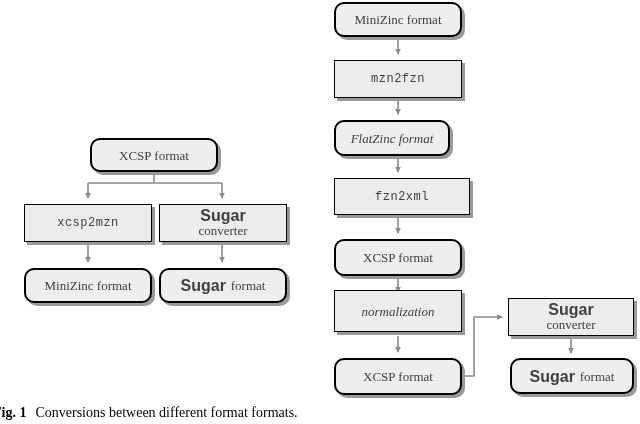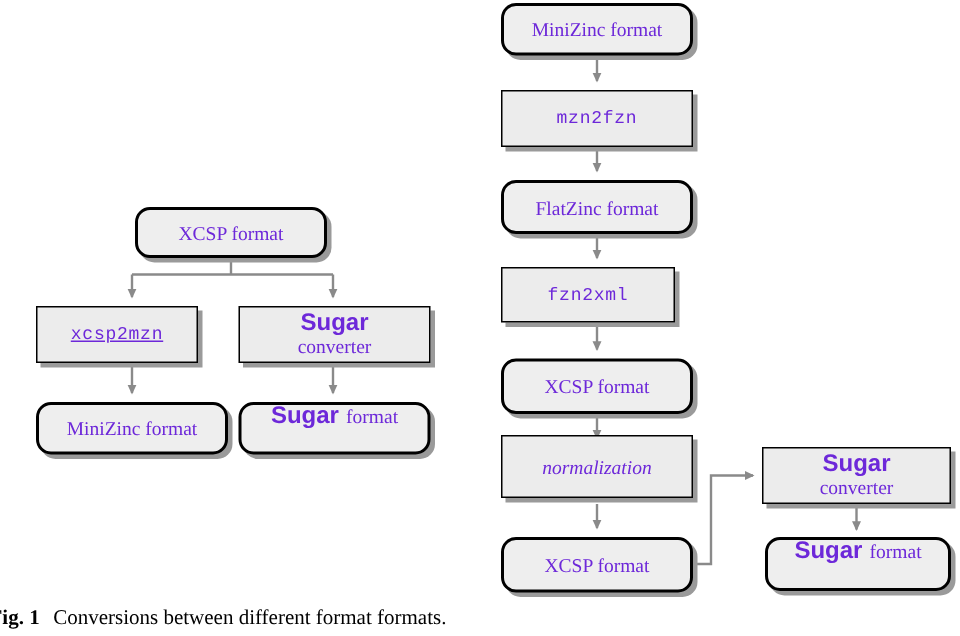--- a/index.html
+++ b/index.html
@@ -1,21 +1,21 @@
 <!DOCTYPE html>
 <html><head>
 <meta charset="utf-8">
 <style>
   html,body{margin:0;padding:0;background:#fff;}
   body{overflow:hidden;}
   #stage{position:relative;width:640px;height:424px;background:#ffffff;
          font-family:"Liberation Serif", serif;overflow:hidden;}
   .box{position:absolute;box-sizing:border-box;display:flex;flex-direction:column;
-       justify-content:center;text-align:center;
-       background:#ececec;box-shadow:3px 3px 0 #9a9a9a;color:#6d28d9;}
+       align-items:center;justify-content:center;text-align:center;
+       background:#ececec;box-shadow:3px 3px 0 #9a9a9a;color:#404040;}
   .rounded{border:2px solid #000;border-radius:10px;background:#eeeeee;}
   .rect{border:1.5px solid #000;}
   .serif{font-family:"Liberation Serif", serif;font-size:13px;line-height:15px;}
   .mono{font-family:"Liberation Mono", monospace;font-size:12px;letter-spacing:.5px;}
   .sugar{font-family:"Liberation Sans", sans-serif;font-weight:bold;font-size:16px;line-height:15px;}
   .inline-gap{margin-right:.3em;}
   #connectors{position:absolute;left:0;top:0;width:640px;height:424px;pointer-events:none;}
   #caption{position:absolute;left:-7px;top:403px;font-size:14px;line-height:19px;color:#000;white-space:nowrap;}
   #caption .cap-label{font-weight:bold;margin-right:9px;}
 </style>
@@ -48,21 +48,21 @@
       <path d="M462,376 L474,376 L474,317 L502,317" marker-end="url(#ah)"></path>
 
       <path d="M571,336 L571,353" marker-end="url(#ah)"></path>
     </g>
   </svg>
 
   <div class="box rounded" style="left:90px;top:138px;width:128px;height:34px;">
     <span class="serif">XCSP format</span>
   </div>
 
-  <div class="box rect" style="left:24px;top:204px;width:108px;height:38px;text-decoration:underline;">
+  <div class="box rect" style="left:24px;top:204px;width:128px;height:38px;">
     <span class="mono">xcsp2mzn</span>
   </div>
 
   <div class="box rect" style="left:159px;top:204px;width:128px;height:38px;">
     <span class="sugar">Sugar</span>
     <span class="serif">converter</span>
   </div>
 
   <div class="box rounded" style="left:24px;top:268px;width:128px;height:35px;">
     <span class="serif">MiniZinc format</span>
@@ -74,25 +74,25 @@
   </div>
 
   <div class="box rounded" style="left:334px;top:2px;width:128px;height:35px;">
     <span class="serif">MiniZinc format</span>
   </div>
 
   <div class="box rect" style="left:334px;top:60px;width:128px;height:38px;">
     <span class="mono">mzn2fzn</span>
   </div>
 
-  <div class="box rounded" style="left:334px;top:120px;width:128px;height:36px;">
+  <div class="box rounded" style="left:334px;top:120px;width:116px;height:36px;font-style:italic;">
     <span class="serif">FlatZinc format</span>
   </div>
 
-  <div class="box rect" style="left:334px;top:178px;width:116px;height:37px;">
+  <div class="box rect" style="left:334px;top:178px;width:136px;height:37px;">
     <span class="mono">fzn2xml</span>
   </div>
 
   <div class="box rounded" style="left:334px;top:239px;width:128px;height:37px;">
     <span class="serif">XCSP format</span>
   </div>
 
   <div class="box rect" style="left:334px;top:290px;width:128px;height:42px;font-style:italic;">
     <span class="serif">normalization</span>
   </div>

